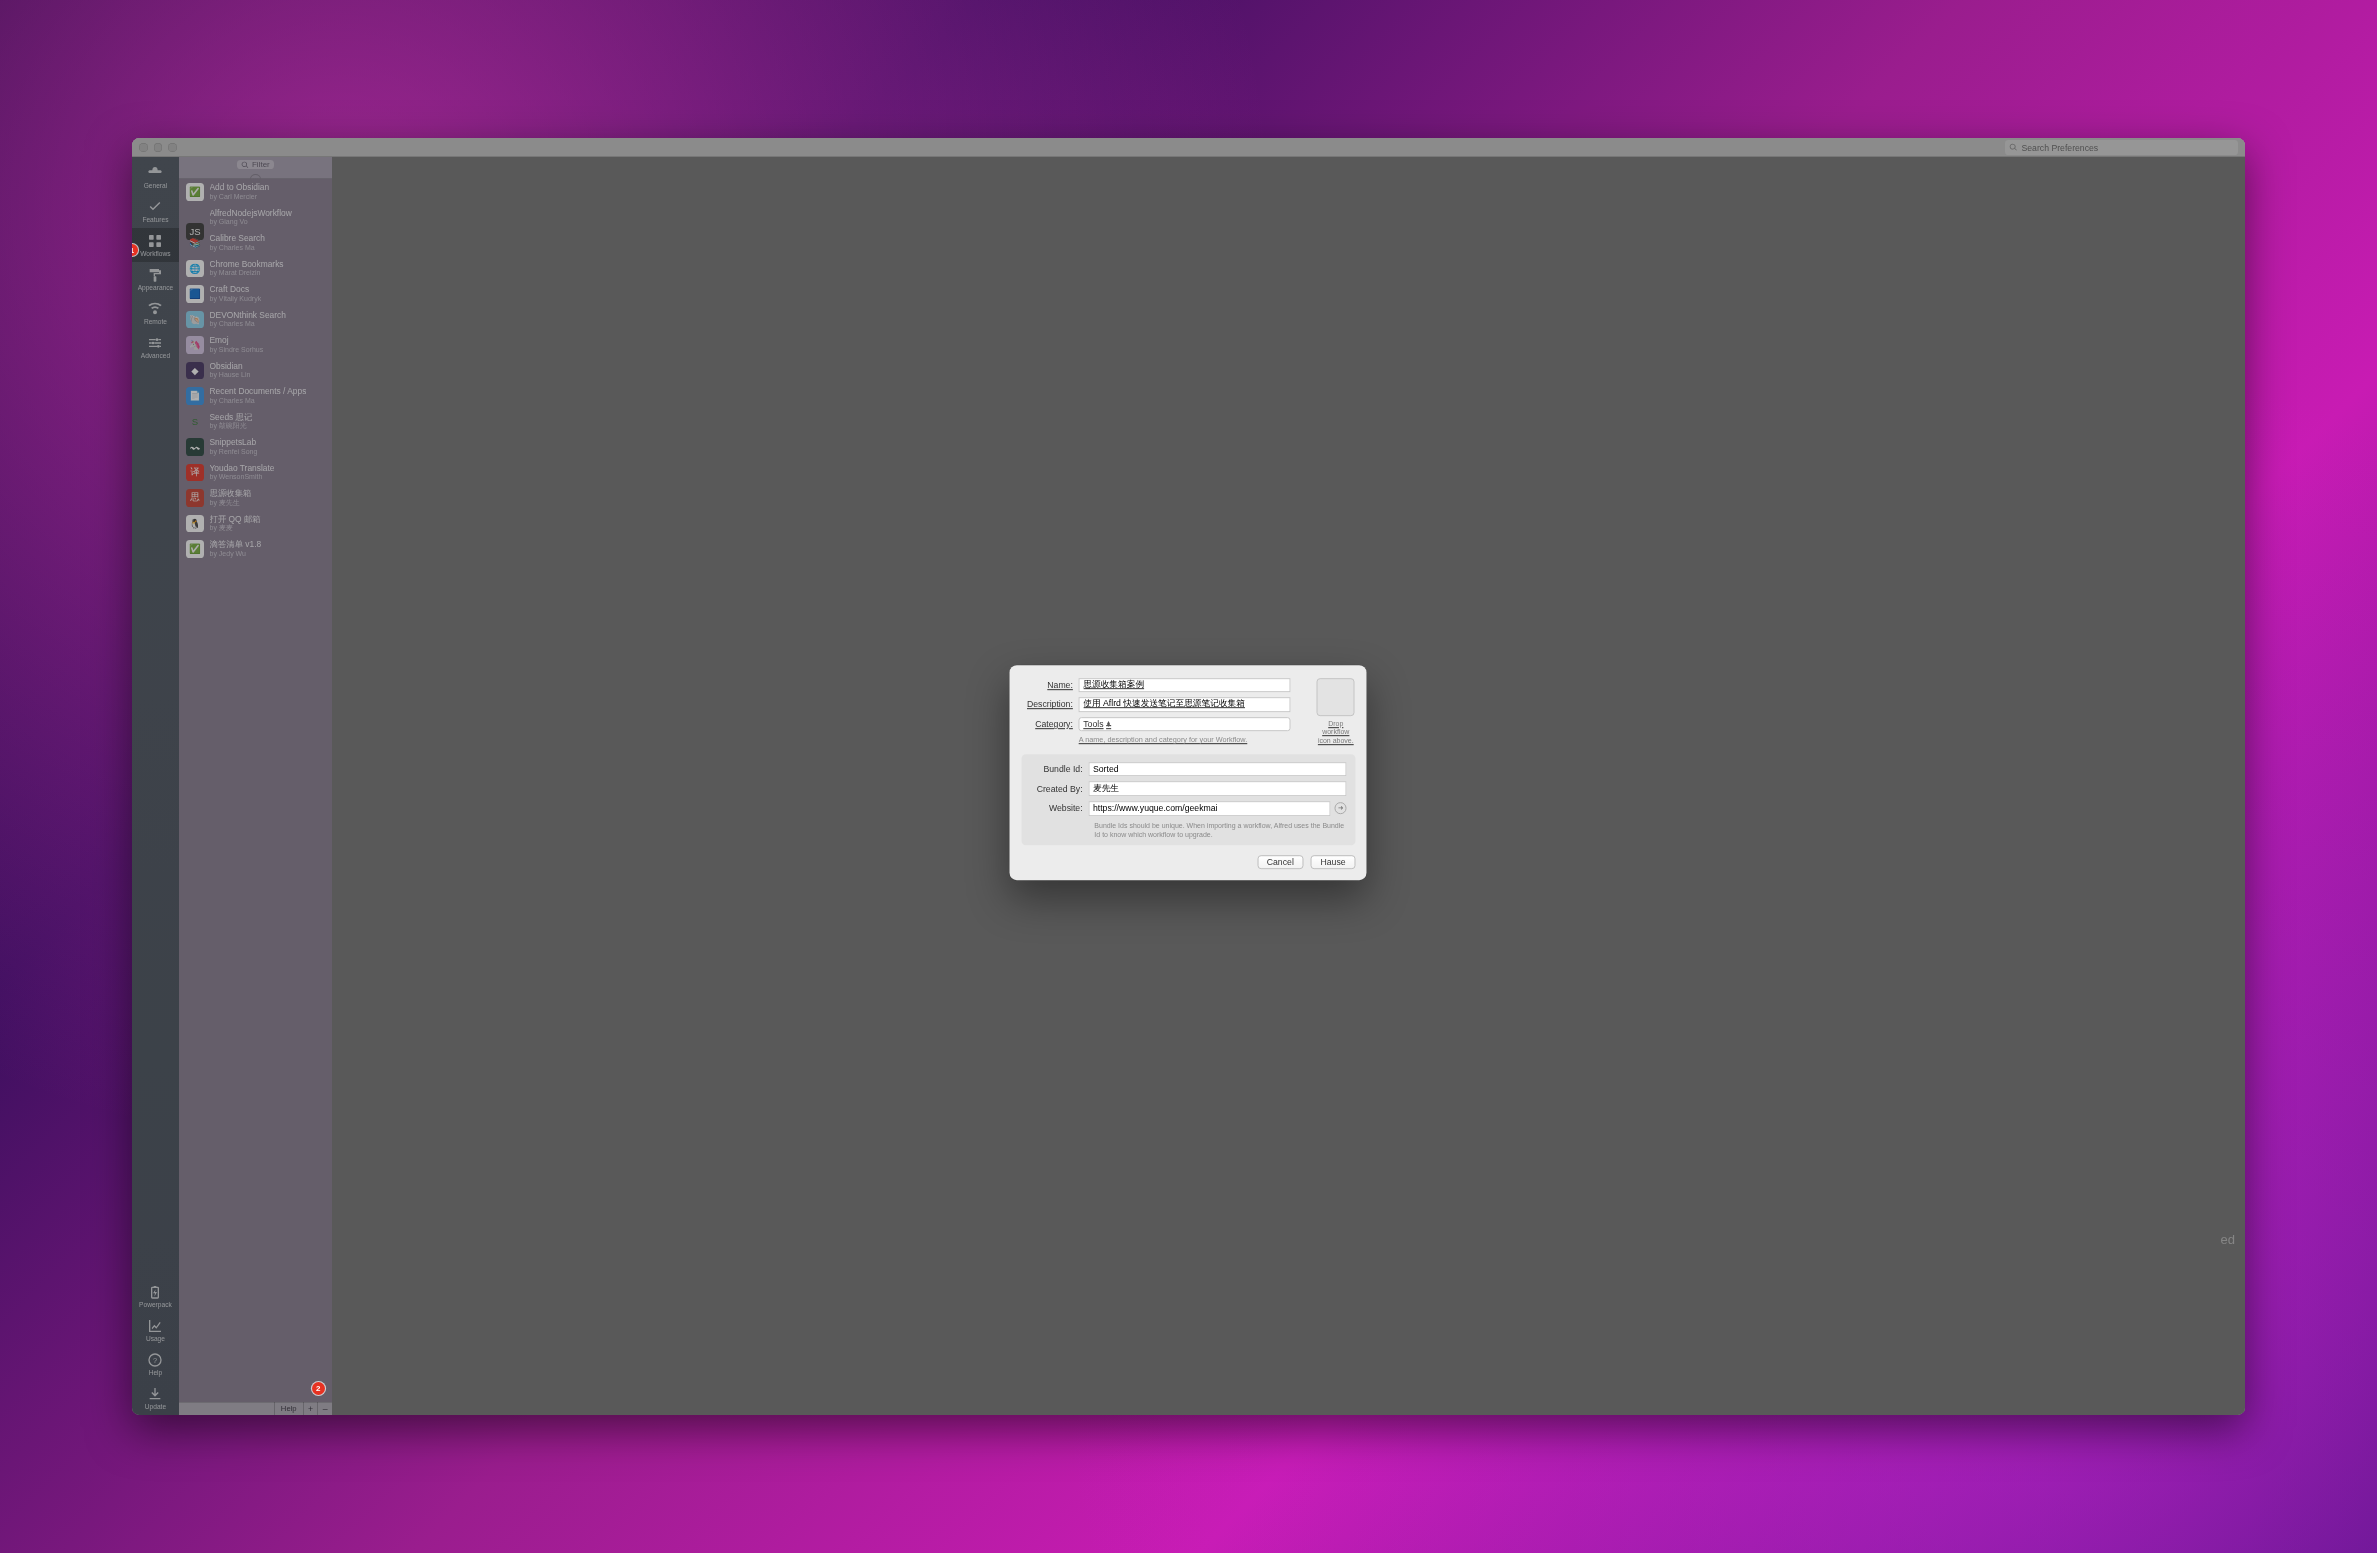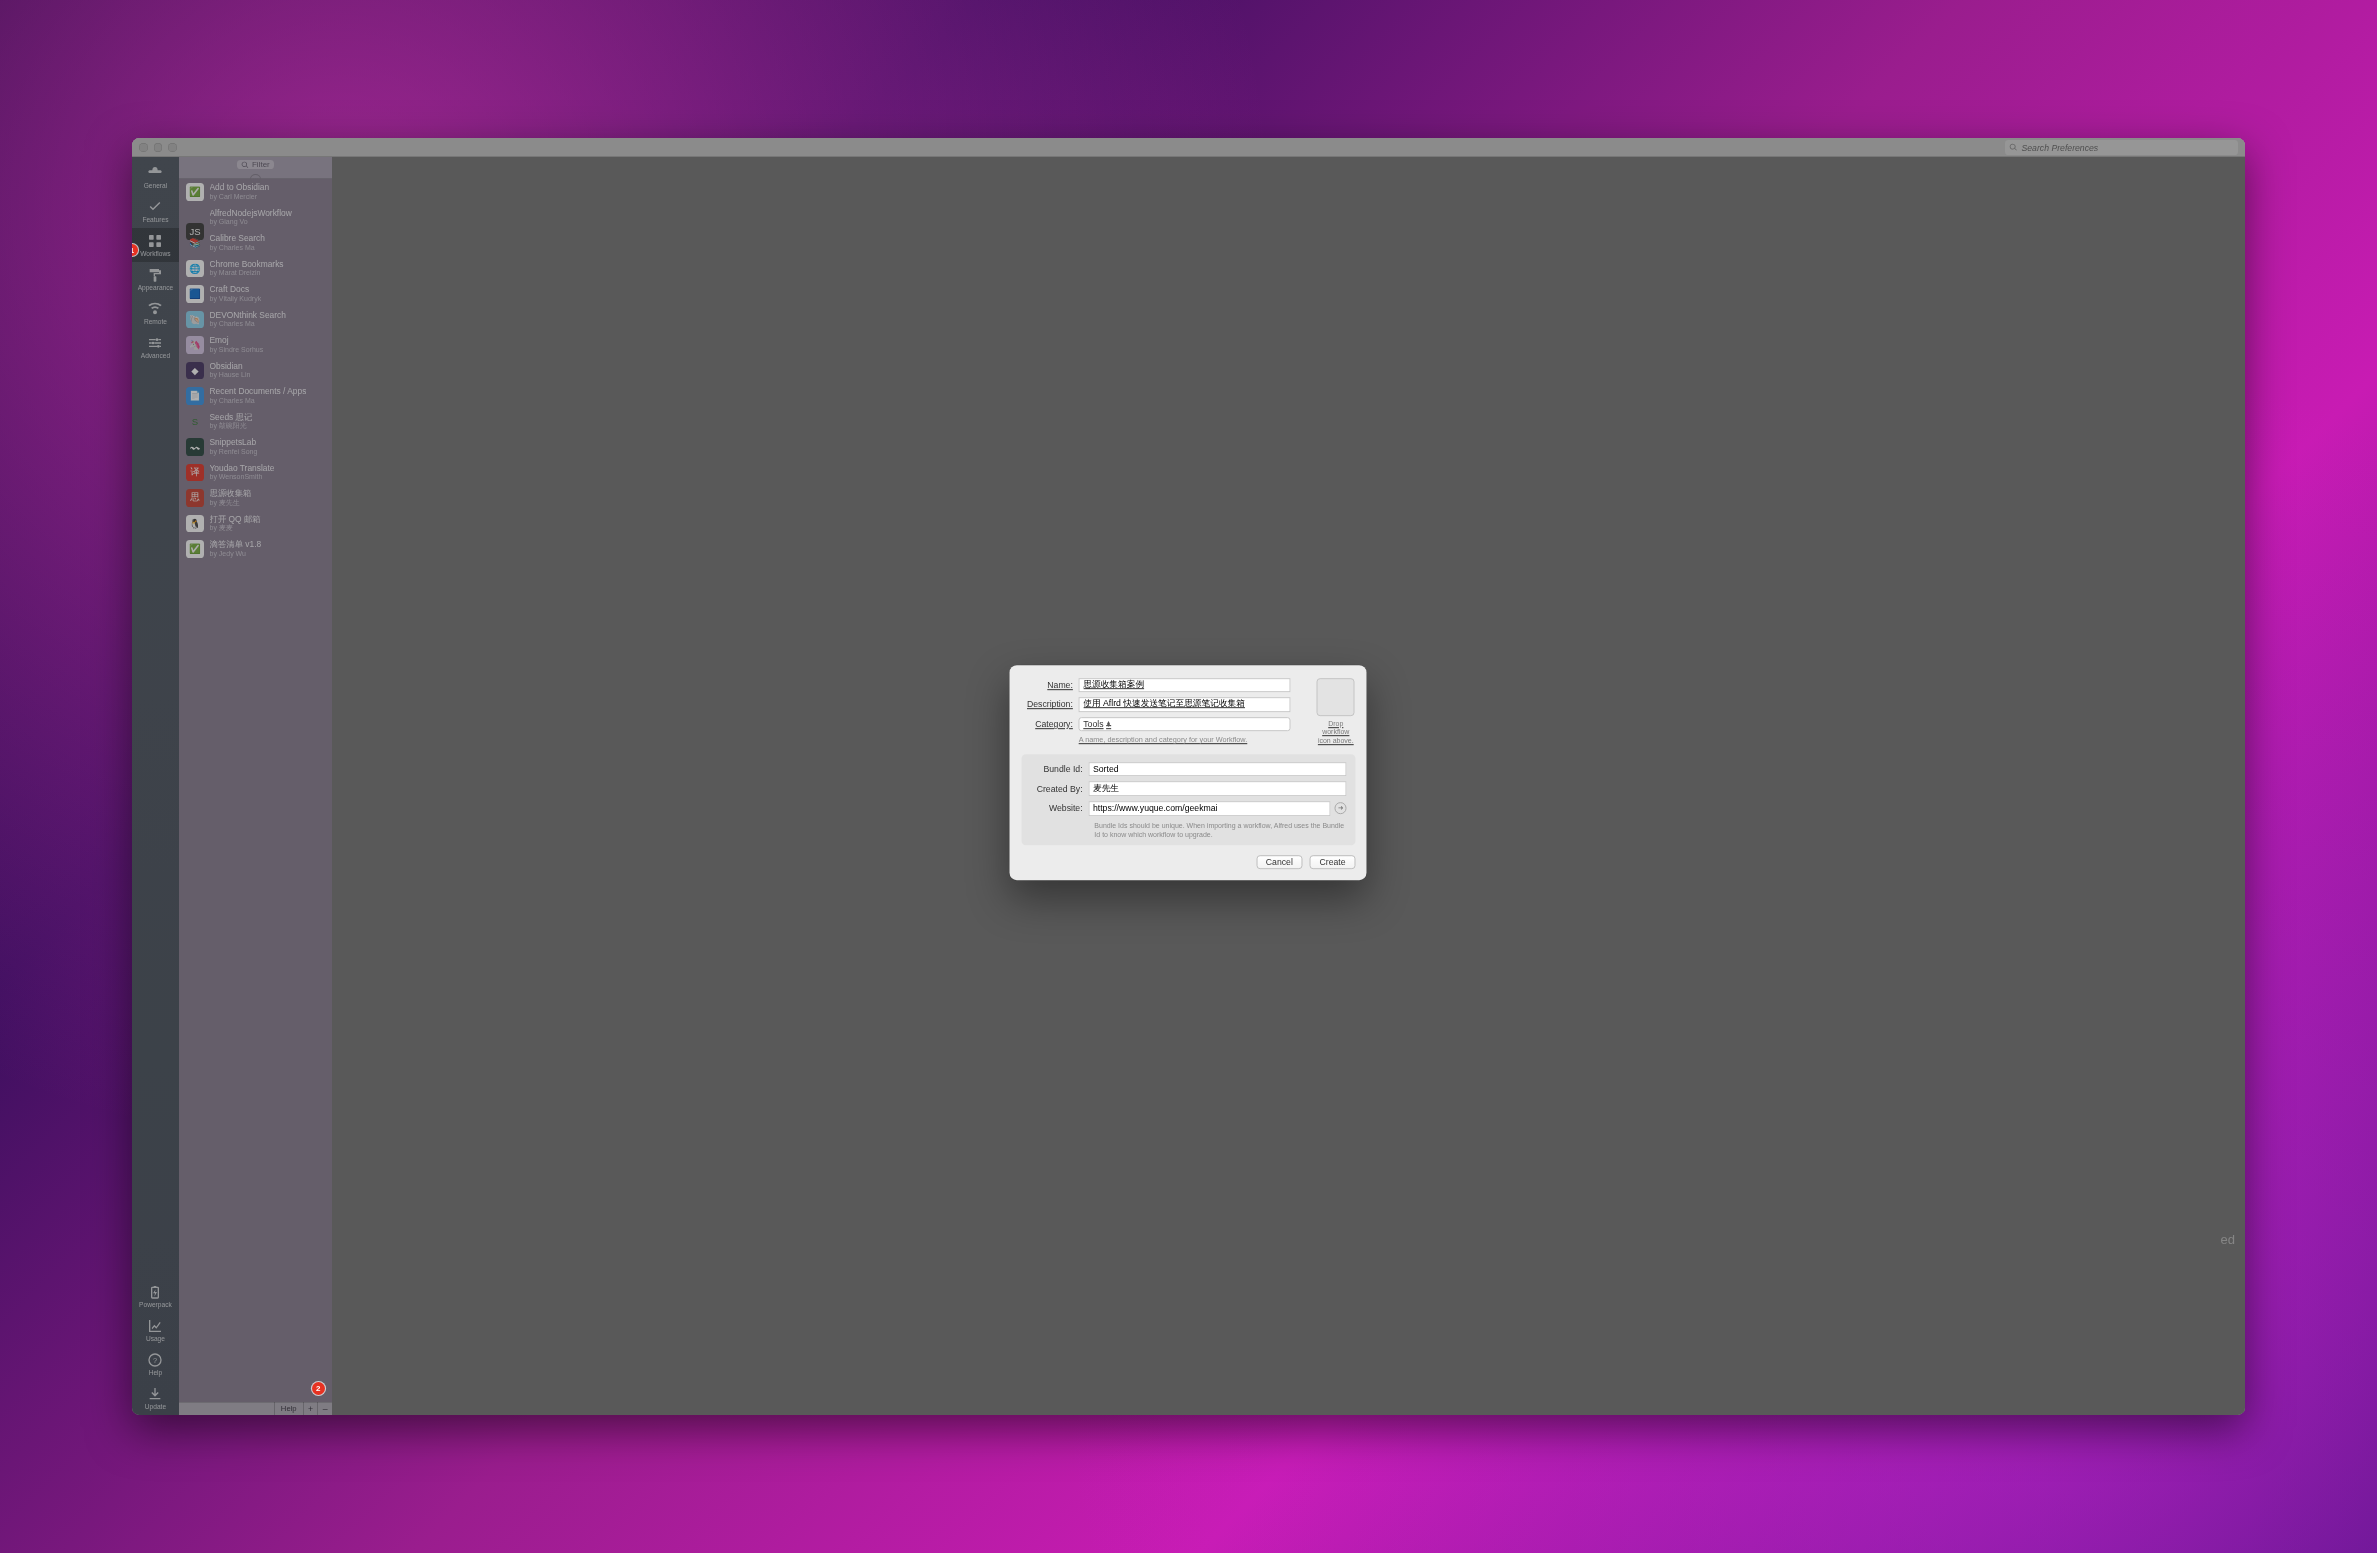--- a/index.html
+++ b/index.html
@@ -34,21 +34,20 @@
   }
 
   
   .titlebar {
     height: 19px;
     background: #c6c6c6;
     display: flex; align-items: center;
     padding: 0 7.3px;
     position: relative;
     border-bottom: 0.7px solid rgba(0,0,0,0.15);
-    font-style: italic;
   }
   .traffic { display: flex; gap: 5.8px; }
   .traffic span {
     width: 8.7px; height: 8.7px; border-radius: 50%;
     background: #b9b9b9;
     box-shadow: inset 0 0 0 0.4px rgba(0,0,0,0.2);
   }
   .search-pref {
     position: absolute; right: 7.3px; top: 2.2px;
     width: 233px; height: 14.6px;
@@ -570,18 +569,18 @@
       <div class="row web-row">
         <div class="lbl">Website:</div>
         <input type="text" value="https://www.yuque.com/geekmai" style="">
         <div class="goto">➜</div>
       </div>
       <div class="sub-helper">Bundle Ids should be unique. When importing a workflow, Alfred uses the Bundle Id to know which workflow to upgrade.</div>
     </div>
 
     <div class="modal-buttons">
       <div class="btn">Cancel</div>
-      <div class="btn">Create</div>
+      <div class="btn">Hause</div>
     </div>
   </div>
 
 </div>
 
 
 </body></html>

